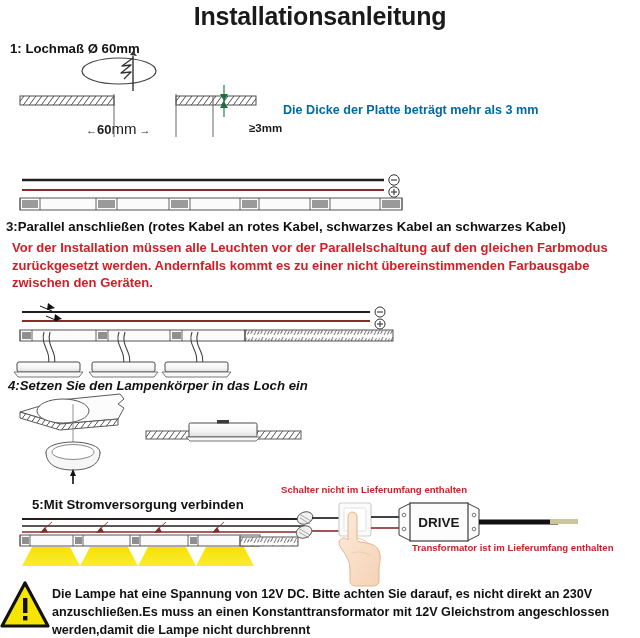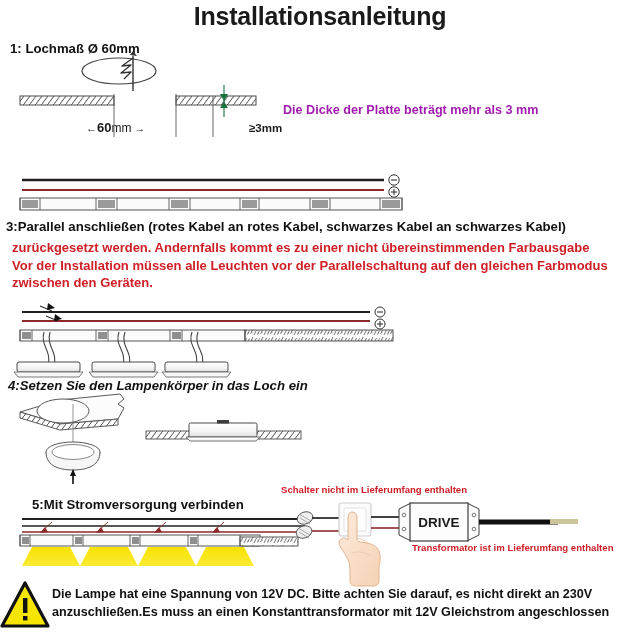--- a/index.html
+++ b/index.html
@@ -23,21 +23,21 @@
     font-size: 25px; font-weight: bold; letter-spacing: -0.2px;
     color: #1a1a1a;
   }
   .step {
     position: absolute;
     font-size: 13.2px; font-weight: bold; color: #111111;
     white-space: nowrap;
   }
   .note {
     position: absolute;
-    font-size: 12.6px; font-weight: bold; color: #a21caf;
+    font-size: 12.6px; font-weight: bold; color: #0369a1;
     white-space: nowrap;
   }
   .warn-red {
     position: absolute;
     font-size: 13px; font-weight: bold; color: #cf2027;
     line-height: 17.5px;
   }
   .cap-red {
     position: absolute;
     font-size: 9.6px; font-weight: bold; color: #cf2027;
@@ -46,21 +46,21 @@
   .footer-text {
     position: absolute;
     font-size: 12.6px; font-weight: bold; color: #111111;
     line-height: 18px;
   }
   .dim {
     position: absolute;
     font-size: 11px; color: #1a1a1a; white-space: nowrap;
   }
   .dim b { font-size: 13px; font-weight: bold; }
-  .dim .sm { font-size: 12px; font-weight: normal; }
+  .dim .sm { font-size: 15px; font-weight: normal; }
   .dim-thick {
     position: absolute;
     font-size: 11.5px; font-weight: bold; color: #1a1a1a; white-space: nowrap;
   }
 
   svg { position: absolute; left: 0; top: 0; overflow: visible; }
   .svg-layer { position: absolute; left: 0; top: 0; width: 640px; height: 638px;
                pointer-events: none; }
 </style>
 </head>
@@ -74,34 +74,35 @@
   <div class="note" style="left:283px; top:103px;">Die Dicke der Platte beträgt mehr als 3 mm</div>
 
   <div class="dim" style="left:86px; top:120px;">
     <span>←</span><b>60</b><span class="sm">mm</span> <span>→</span>
   </div>
   <div class="dim-thick" style="left:226px; top:122px;margin-left:23px;">≥3mm</div>
 
 
   <div class="step" style="left:6px; top:219px;">3:Parallel anschließen (rotes Kabel an rotes Kabel, schwarzes Kabel an schwarzes Kabel)</div>
   <div class="warn-red" style="left:12px; top:239px; width:610px;">
+    <div>Vor der Installation müssen alle Leuchten vor der Parallelschaltung auf den gleichen Farbmodus</div>
     <div>zurückgesetzt werden. Andernfalls kommt es zu einer nicht übereinstimmenden Farbausgabe</div>
-    <div>Vor der Installation müssen alle Leuchten vor der Parallelschaltung auf den gleichen Farbmodus</div>
     <div>zwischen den Geräten.</div>
   </div>
 
   <div class="step" style="left:8px; top:378px;font-style:italic;">4:Setzen Sie den Lampenkörper in das Loch ein</div>
 
   <div class="step" style="left:12px; top:497px;margin-left:20px;">5:Mit Stromversorgung verbinden</div>
   <div class="cap-red" style="left:412px; top:542px;">Transformator ist im Lieferumfang enthalten</div>
   <div class="cap-red" style="left:281px; top:484px;">Schalter nicht im Lieferumfang enthalten</div>
 
   <div class="footer-text" style="left:52px; top:585px; width:580px;">
     <div>Die Lampe hat eine Spannung von 12V DC. Bitte achten Sie darauf, es nicht direkt an 230V</div>
     <div>anzuschließen.Es muss an einen Konstanttransformator mit 12V Gleichstrom angeschlossen</div>
+    <div>werden,damit die Lampe nicht durchbrennt</div>
   </div>
 
   <svg class="svg-layer" viewBox="0 0 640 638">
     <defs>
 
       <pattern id="hatch" width="6" height="8" patternUnits="userSpaceOnUse" patternTransform="rotate(0)">
         <rect width="6" height="8" fill="#ffffff"></rect>
         <line x1="0" y1="8" x2="6" y2="0" stroke="#4d4d4d" stroke-width="1"></line>
       </pattern>
 

